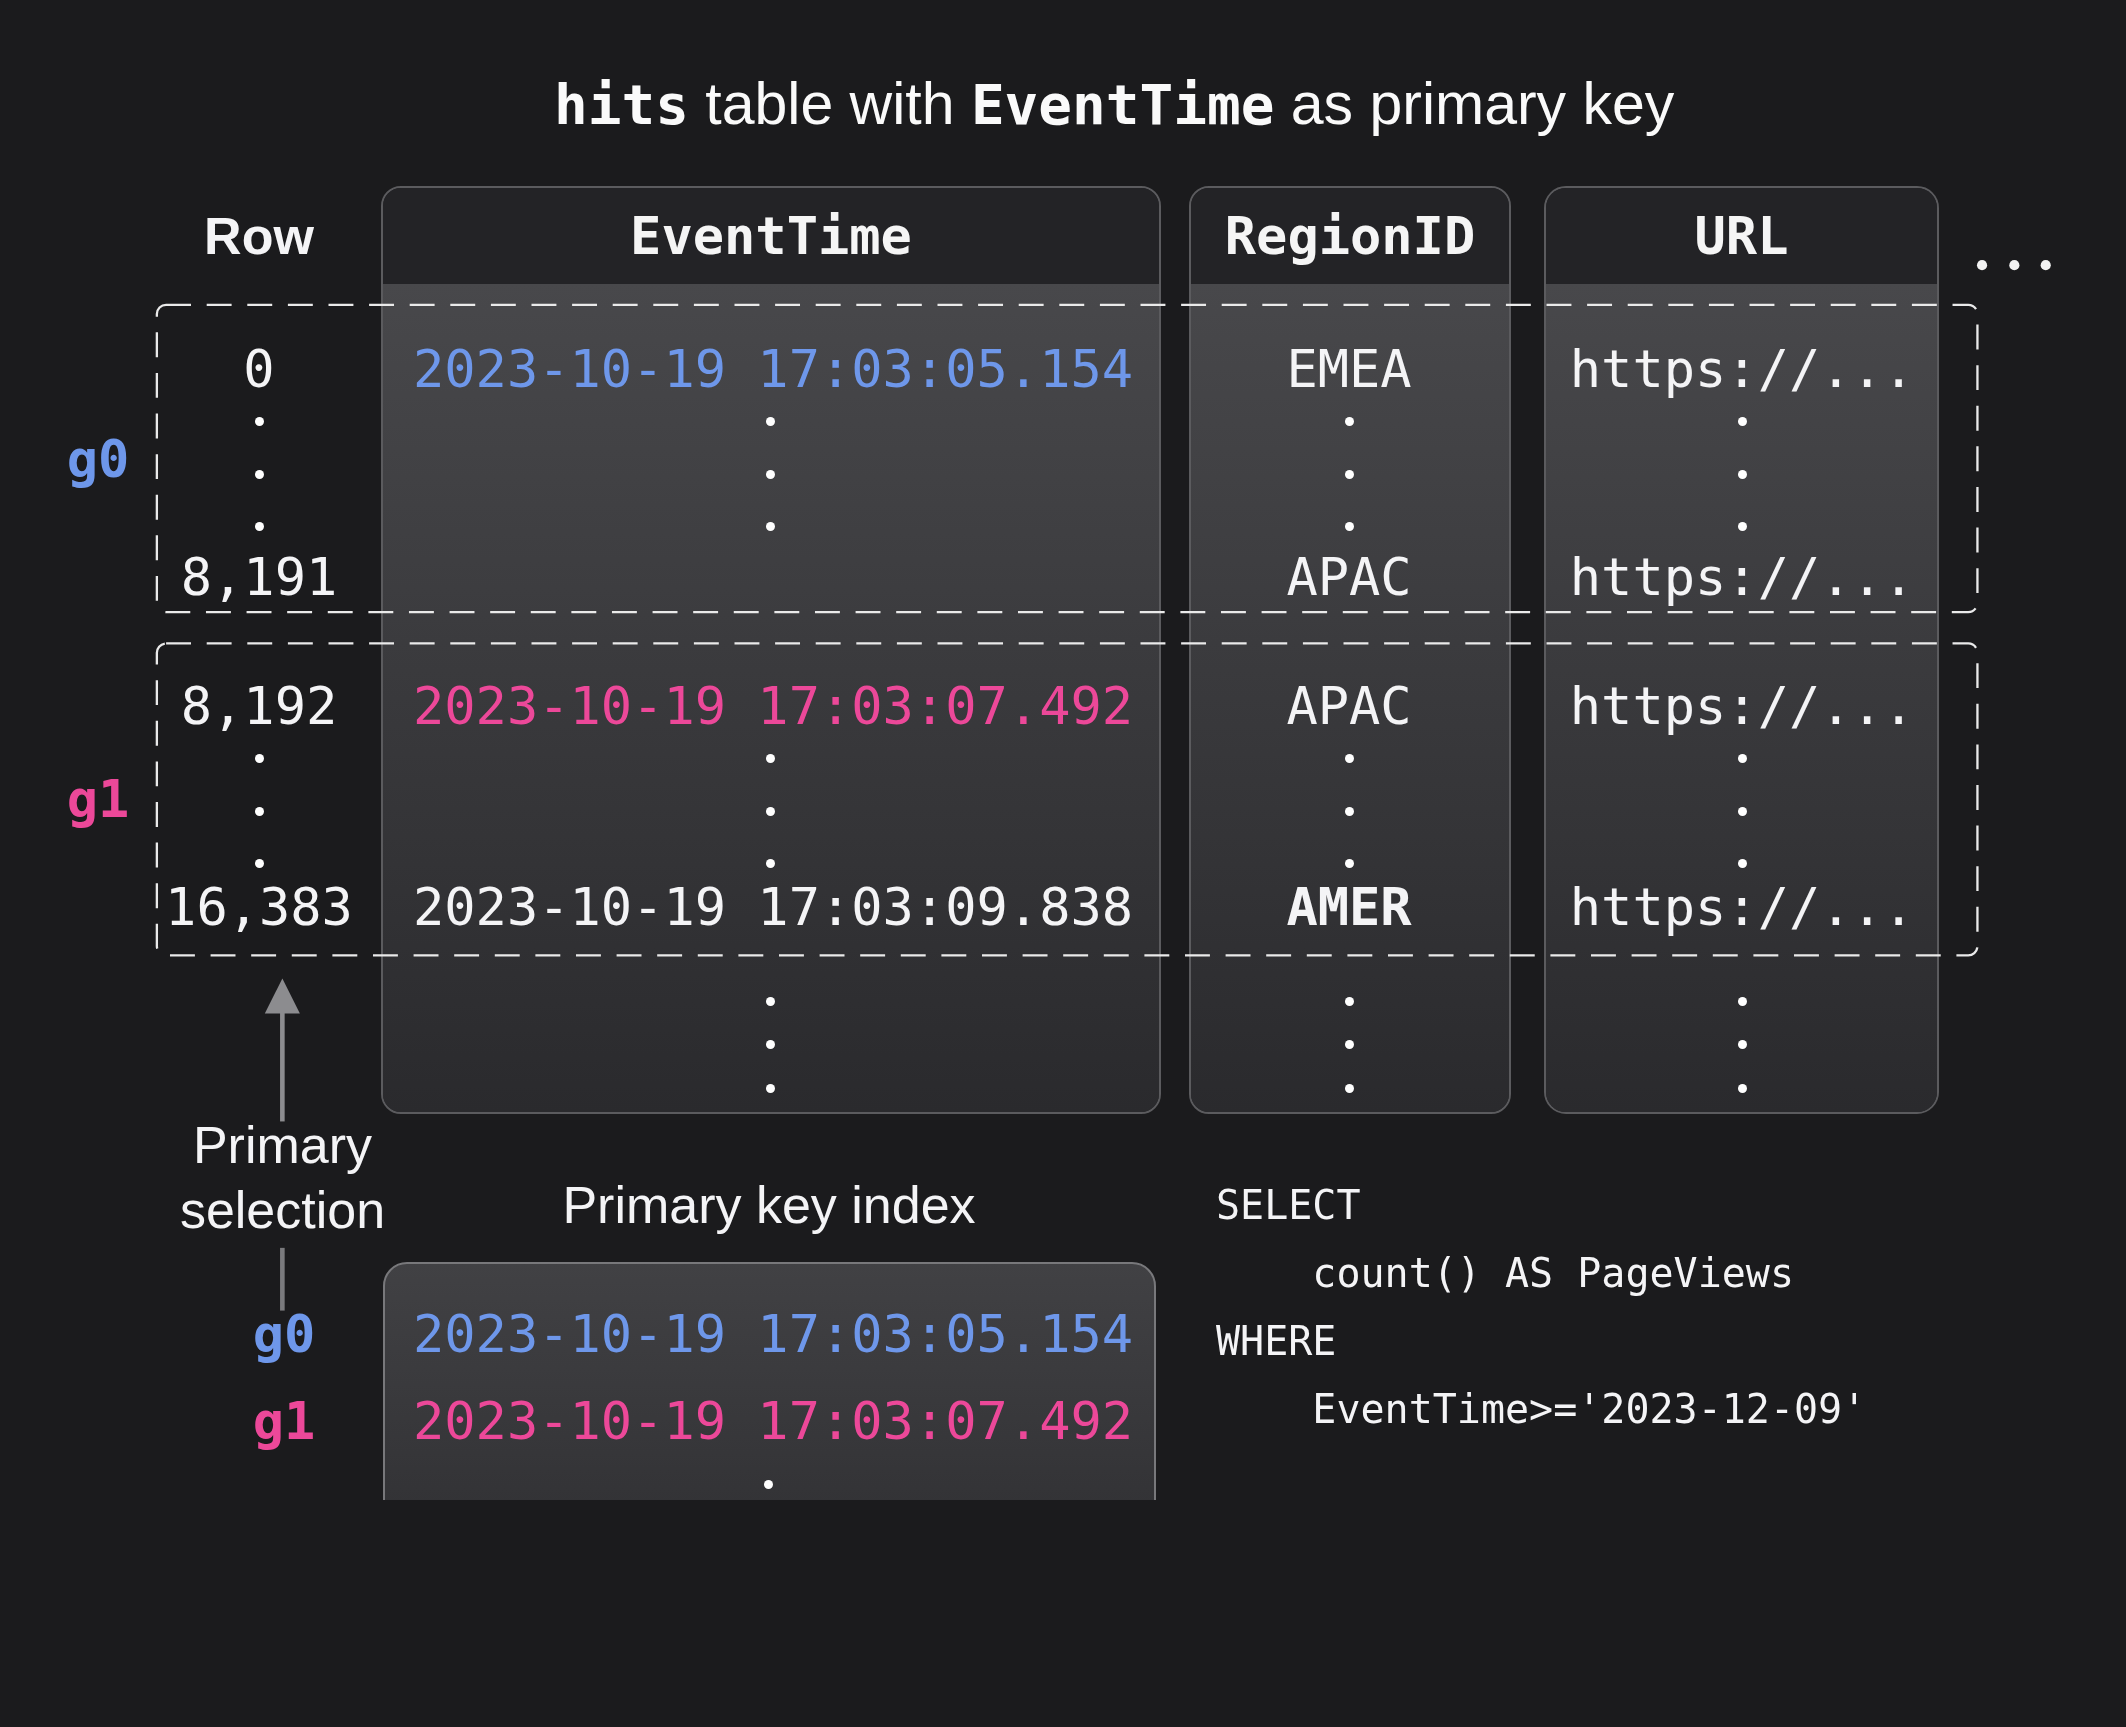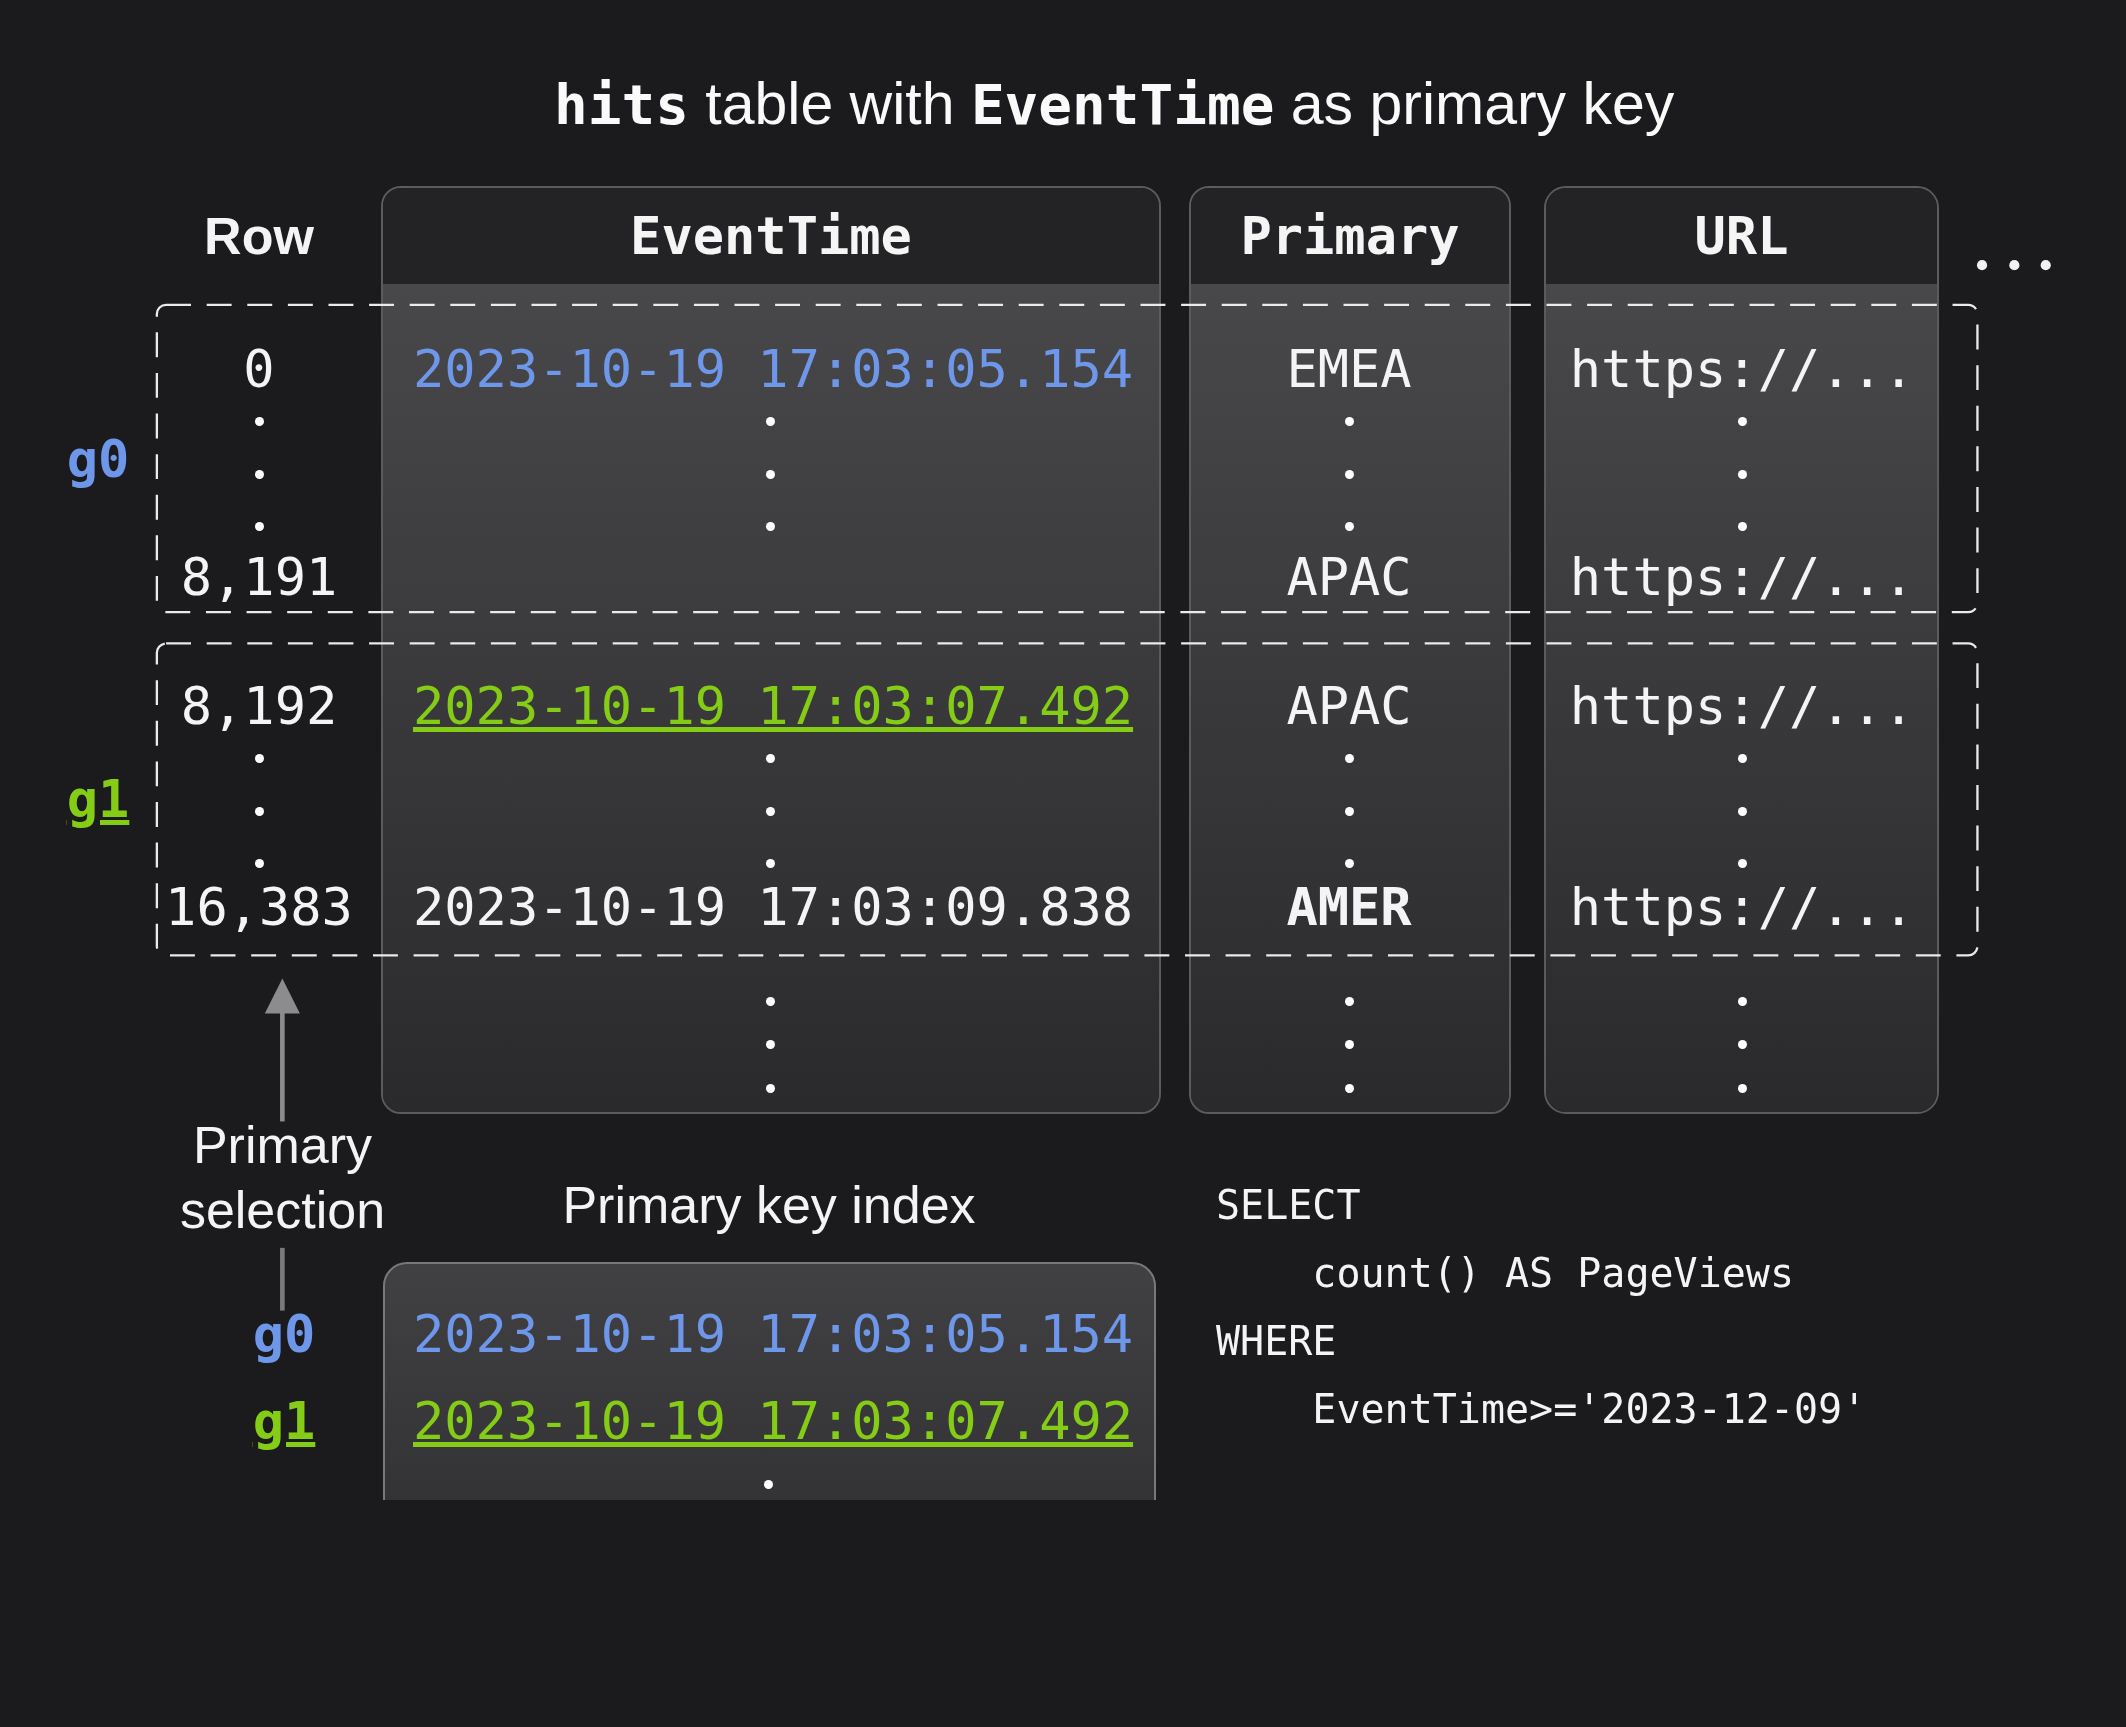--- a/index.html
+++ b/index.html
@@ -7,21 +7,21 @@
           font-family:"Liberation Sans","DejaVu Sans",sans-serif;color:#f4f4f6;}
   .abs{position:absolute;}
   .c{transform:translate(-50%,-50%);text-align:center;white-space:nowrap;}
   .vmid{transform:translateY(-50%);white-space:nowrap;}
   .mono{font-family:"DejaVu Sans Mono",monospace;}
   .sans{font-family:"Liberation Sans","DejaVu Sans",sans-serif;}
   .fz56{font-size:52px;}
   .w500{font-weight:500;}
   .b{font-weight:700;}
   .blue{color:#6e97ea;}
-  .pink{color:#84cc16;text-decoration:underline;}
+  .pink{color:#ec4899;}
   
   #title{left:554px;top:70px;font-size:59px;white-space:pre;color:#fafafa;}
   #title .mono{font-size:56px;font-weight:600;}
   
   .col{position:absolute;top:186px;height:928px;border:2.3px solid #5b5b5e;border-radius:20px;
        background:#232326;overflow:hidden;box-sizing:border-box;}
   .col-head{height:96px;display:flex;align-items:center;justify-content:center;
             background:#232326;font-size:52px;font-weight:700;color:#f5f5f5;}
   .col-body{position:absolute;top:96px;left:0;right:0;bottom:0;
             background:linear-gradient(180deg,#48484b 0%,#2a2a2d 100%);}
@@ -48,21 +48,21 @@
 
   <div class="abs" id="title"><span class="mono">hits</span><span class="sans"> table with </span><span class="mono">EventTime</span><span class="sans"> as primary key</span></div>
 
   <div class="abs c sans b fz56" style="left:259px;top:236px;">Row</div>
 
   <div class="col" id="col-eventtime">
     <div class="col-head mono">EventTime</div>
     <div class="col-body"></div>
   </div>
   <div class="col" id="col-region">
-    <div class="col-head mono">Primary</div>
+    <div class="col-head mono">RegionID</div>
     <div class="col-body"></div>
   </div>
   <div class="col" id="col-url">
     <div class="col-head mono">URL</div>
     <div class="col-body"></div>
   </div>
 
   <svg id="overlay" viewBox="0 0 2304 1872">
     <g>
       <rect x="170" y="330" width="1973" height="333" rx="10" fill="none" stroke="#eaeaea" stroke-width="2.5" stroke-dasharray="27 17"></rect>

